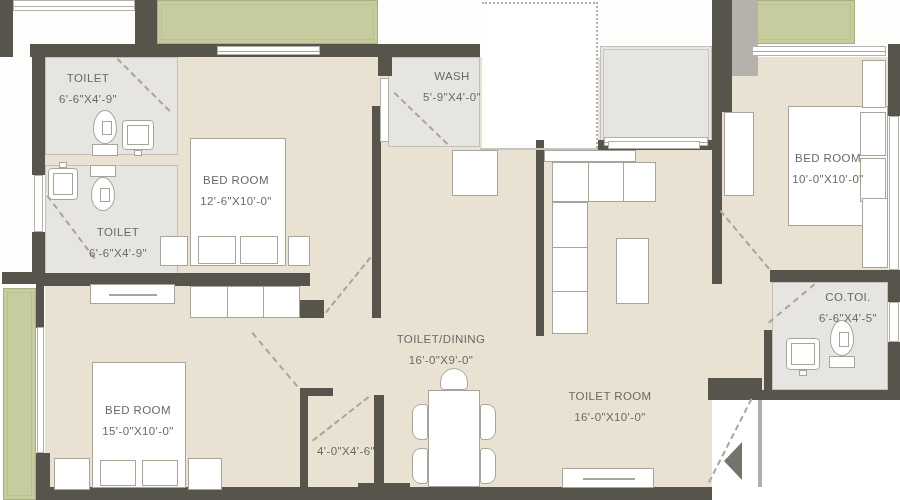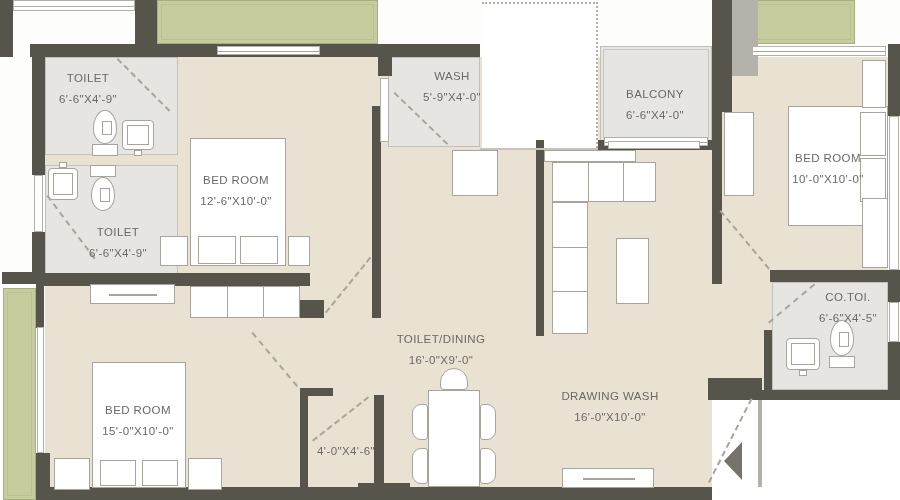--- a/index.html
+++ b/index.html
@@ -207,38 +207,34 @@
     <span>12'-6"X10'-0"</span>
   </div>
   <div class="abs lbl" style="left:58px;top:222px;width:120px;">
     <span>TOILET</span>
     <span>6'-6"X4'-9"</span>
   </div>
   <div class="abs lbl" style="left:392px;top:66px;width:120px;">
     <span>WASH</span>
     <span>5'-9"X4'-0"</span>
   </div>
-  <div class="abs lbl" style="left:595px;top:84px;width:120px;">
-    <span>BALCONY</span>
-    <span>6'-6"X4'-0"</span>
-  </div>
   <div class="abs lbl" style="left:758px;top:148px;width:140px;">
     <span>BED ROOM</span>
     <span>10'-0"X10'-0"</span>
   </div>
   <div class="abs lbl" style="left:788px;top:287px;width:120px;">
     <span>CO.TOI.</span>
     <span>6'-6"X4'-5"</span>
   </div>
   <div class="abs lbl" style="left:361px;top:329px;width:160px;">
     <span>TOILET/DINING</span>
     <span>16'-0"X9'-0"</span>
   </div>
   <div class="abs lbl" style="left:530px;top:386px;width:160px;">
-    <span>DRAWING WASH</span>
+    <span>TOILET ROOM</span>
     <span>16'-0"X10'-0"</span>
   </div>
   <div class="abs lbl" style="left:68px;top:400px;width:140px;">
     <span>BED ROOM</span>
     <span>15'-0"X10'-0"</span>
   </div>
   <div class="abs lbl" style="left:286px;top:441px;width:120px;">
     <span>4'-0"X4'-6"</span>
   </div>
 

